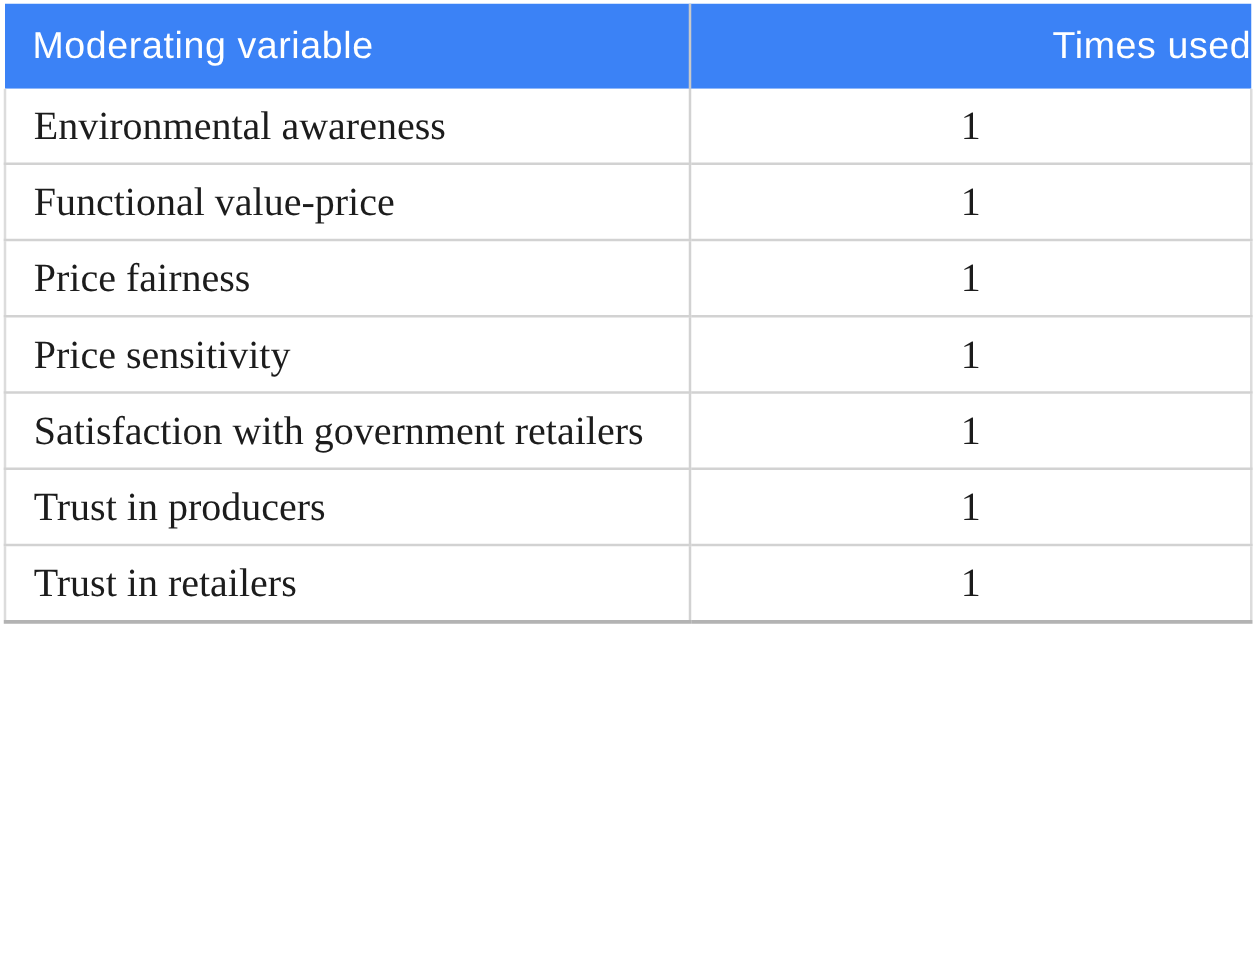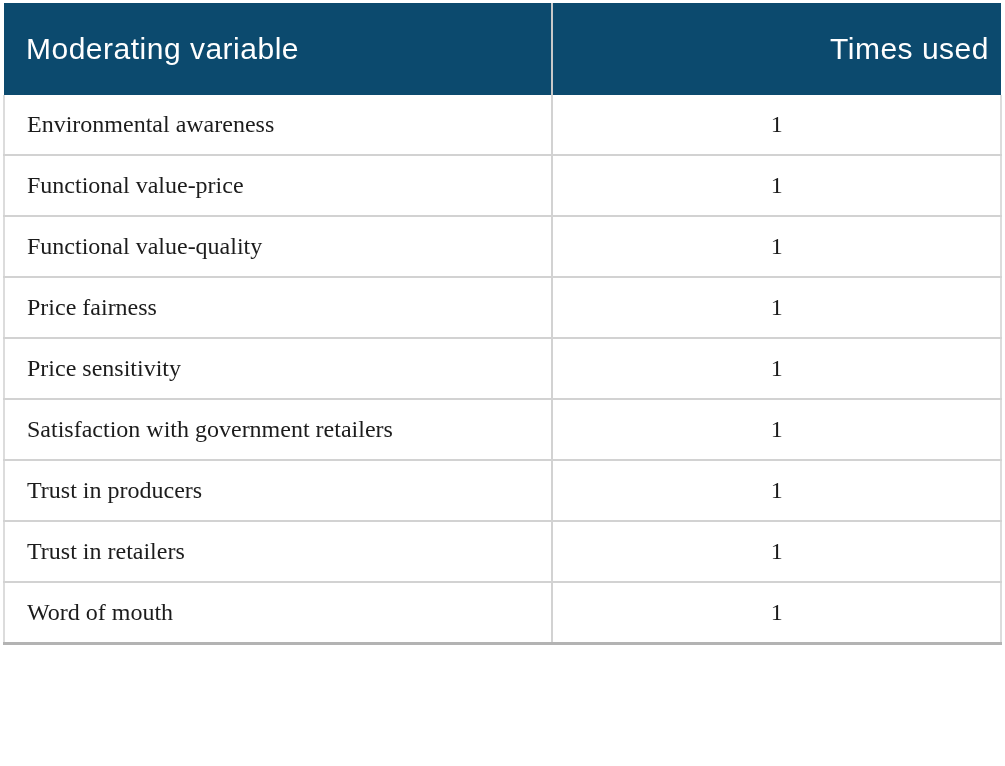--- a/index.html
+++ b/index.html
@@ -20,43 +20,43 @@
   table.mod-table {
     width: 999px;
     border-collapse: collapse;
     table-layout: fixed;
   }
   .mod-table col.col-variable { width: 55%; }
   .mod-table col.col-times    { width: 45%; }
 
   
   .mod-table thead th {
-    background: #0c4a6e;
+    background: #3b82f6;
     color: #ffffff;
     font-family: "Liberation Sans", sans-serif;
     font-size: 30px;
     font-weight: 400;
     letter-spacing: 0.5px;
     height: 68px;
-    padding: 12px;
+    padding: 0;
     vertical-align: middle;
   }
   .mod-table thead th.th-variable {
     text-align: left;
     padding-left: 22px;
     border-right: 2px solid #c9c9c9;
   }
   .mod-table thead th.th-times {
     text-align: right;
   }
 
   
   .mod-table tbody td {
     font-family: "Liberation Serif", "DejaVu Serif", serif;
-    font-size: 24px;
+    font-size: 32px;
     color: #1c1c1c;
     height: 59px;
     padding: 0;
     vertical-align: middle;
     border-bottom: 2px solid #d2d2d2;
     background: #ffffff;
   }
   .mod-table tbody td.cell-variable {
     text-align: left;
     padding-left: 22px;
@@ -90,24 +90,20 @@
   <tr>
     <td class="cell-variable">Environmental awareness</td>
     <td class="cell-times">1</td>
   </tr>
 
   <tr>
     <td class="cell-variable">Functional value-price</td>
     <td class="cell-times">1</td>
   </tr>
 
-  <tr>
-    <td class="cell-variable">Functional value-quality</td>
-    <td class="cell-times">1</td>
-  </tr>
 
   <tr>
     <td class="cell-variable">Price fairness</td>
     <td class="cell-times">1</td>
   </tr>
 
   <tr>
     <td class="cell-variable">Price sensitivity</td>
     <td class="cell-times">1</td>
   </tr>
@@ -122,19 +118,15 @@
   <tr>
     <td class="cell-variable">Trust in producers</td>
     <td class="cell-times">1</td>
   </tr>
 
   <tr>
     <td class="cell-variable">Trust in retailers</td>
     <td class="cell-times">1</td>
   </tr>
 
-  <tr>
-    <td class="cell-variable">Word of mouth</td>
-    <td class="cell-times">1</td>
-  </tr>
 </tbody>
   </table>
 </div>
 
 </body></html>

